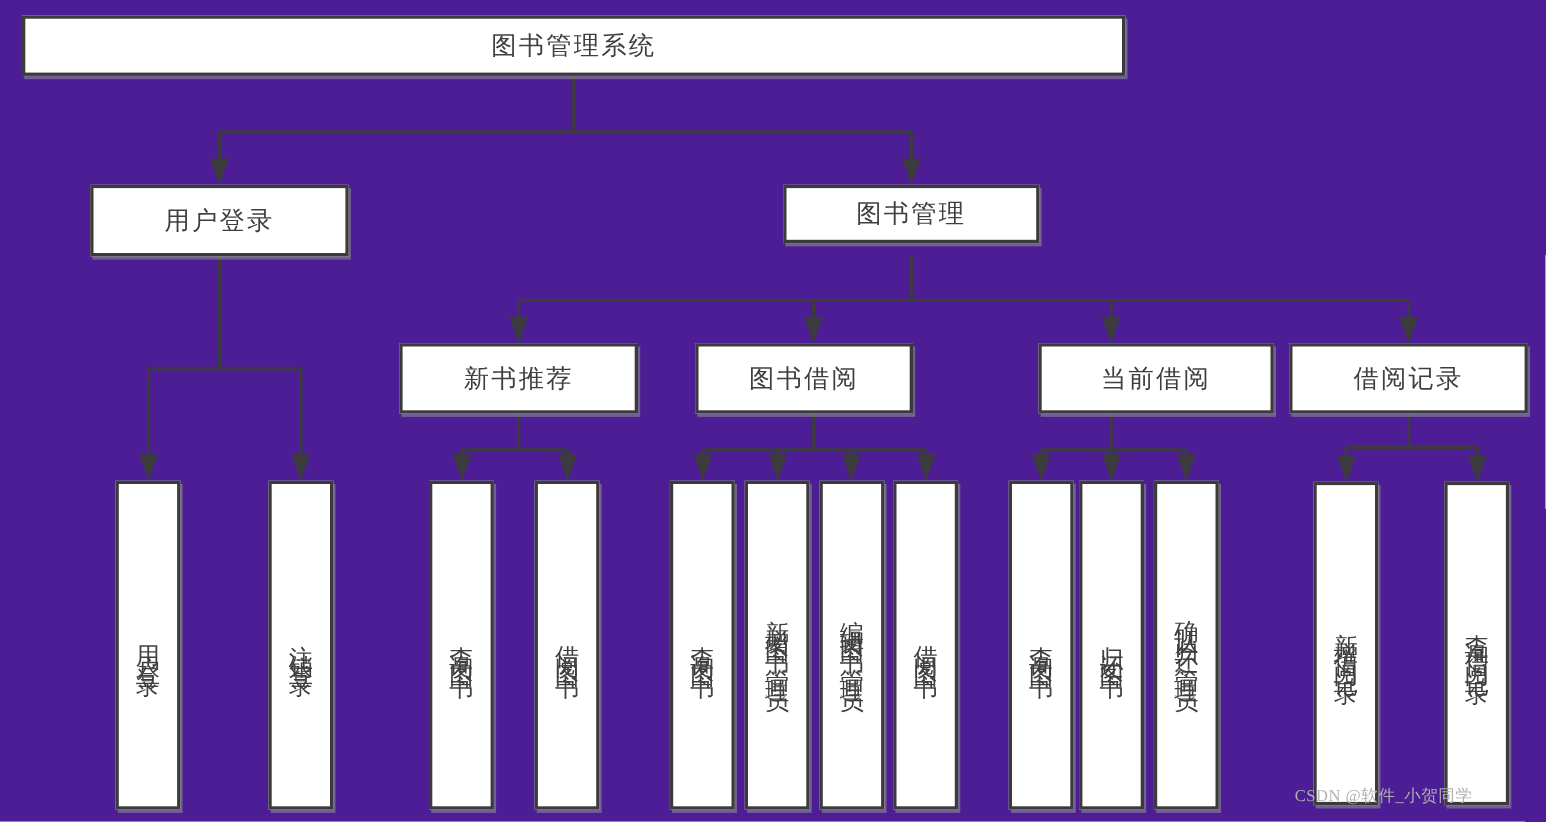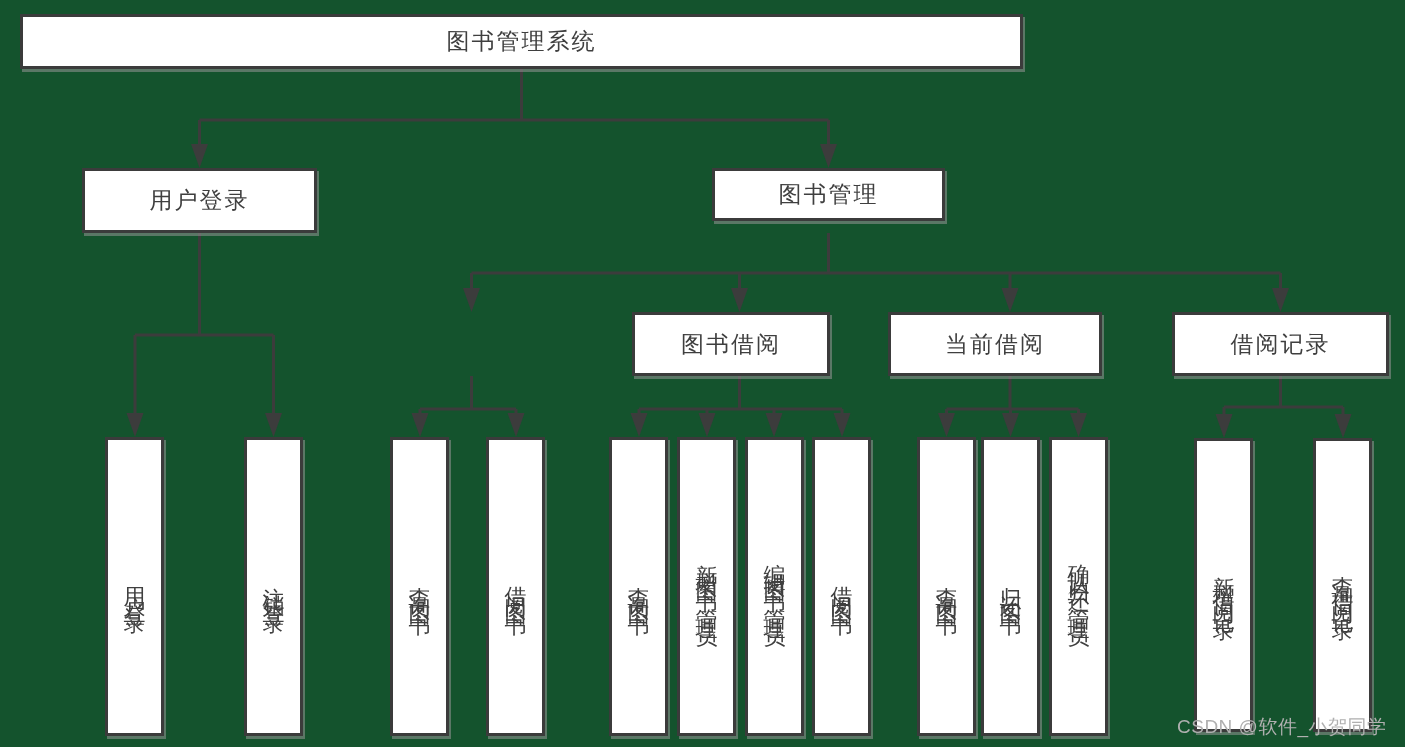--- a/index.html
+++ b/index.html
@@ -1,21 +1,21 @@
 <!DOCTYPE html>
 <html><head>
 <meta charset="utf-8">
 <style>
   html,body{margin:0;padding:0;background:#ffffff;}
   #stage{
     position:relative;
     width:1405px;height:747px;
-    background:#14532d;
+    background:#4c1d95;
     overflow:hidden;
-    font-family:Liberation Sans, sans-serif;
+    font-family:Liberation Serif, serif;
   }
   #connectors{position:absolute;left:0;top:0;width:1405px;height:747px;}
   .nbox{
     position:absolute;
     box-sizing:border-box;
     background:#ffffff;
     border:3px solid #3b3b3b;
     display:flex;align-items:center;justify-content:center;
     box-shadow:2px 3px 0 rgba(150,150,150,0.55);
   }
@@ -23,21 +23,21 @@
     font-size:23px;color:#3f3f3f;letter-spacing:2px;white-space:nowrap;line-height:1;
   }
   .vlabel{
     writing-mode:vertical-lr;
     text-orientation:mixed;
     font-size:22px;color:#3f3f3f;
     letter-spacing:9px;line-height:1;white-space:nowrap;
   }
   #watermark{
     position:absolute;left:1177px;top:714px;
-    font-size:19px;color:#b0b0b0;letter-spacing:0.5px;
+    font-size:15px;color:#b0b0b0;letter-spacing:0.5px;
     white-space:nowrap;z-index:10;
   }
 </style>
 </head>
 <body>
 
 <div id="stage">
 
   <svg id="connectors" viewBox="0 0 1405 747" xmlns="http://www.w3.org/2000/svg">
     <g stroke="#3c3c3c" stroke-width="3" fill="none">
@@ -106,24 +106,27 @@
     <span class="hlabel">图书管理系统</span>
   </div>
 
   <div class="nbox" style="left:82px;top:168px;width:235px;height:65px">
     <span class="hlabel">用户登录</span>
   </div>
   <div class="nbox" style="left:712px;top:168px;width:233px;height:53px">
     <span class="hlabel">图书管理</span>
   </div>
 
+  <div class="nbox" style="left:363px;top:312px;width:217px;height:64px">
+    <span class="hlabel">新书推荐</span>
+  </div>
   <div class="nbox" style="left:632px;top:312px;width:198px;height:64px">
     <span class="hlabel">图书借阅</span>
   </div>
-  <div class="nbox" style="left:888px;top:312px;width:214px;height:64px">
+  <div class="nbox" style="left:944px;top:312px;width:214px;height:64px">
     <span class="hlabel">当前借阅</span>
   </div>
   <div class="nbox" style="left:1172px;top:312px;width:217px;height:64px">
     <span class="hlabel">借阅记录</span>
   </div>
 
   <div class="nbox" style="left:105px;top:437px;width:59px;height:299px">
     <span class="vlabel">用户登录</span>
   </div>
   <div class="nbox" style="left:244px;top:437px;width:59px;height:299px">

